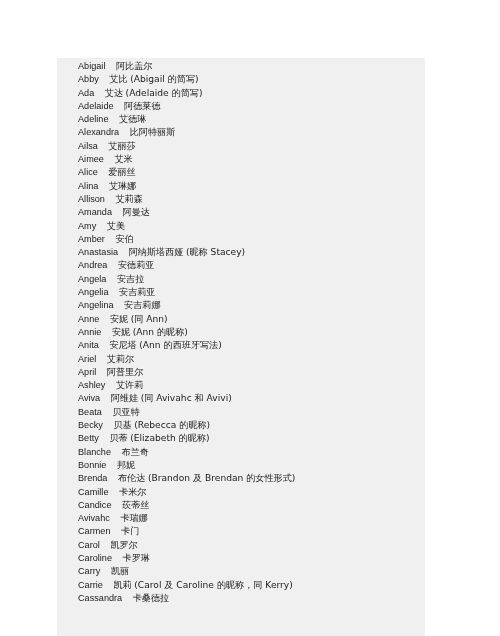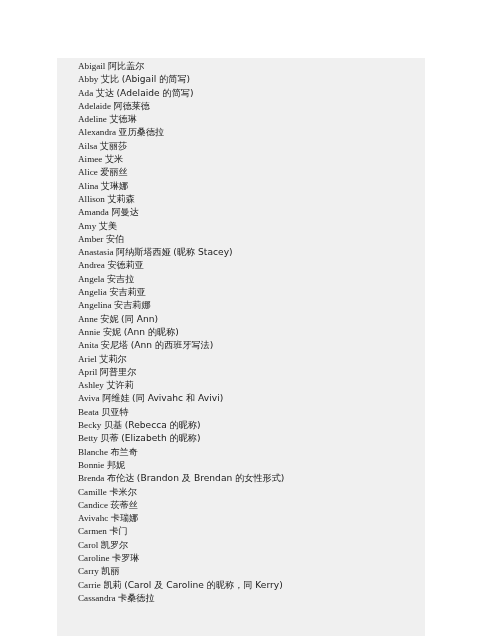--- a/index.html
+++ b/index.html
@@ -29,40 +29,41 @@
     width: 340px;
   }
   .name-line {
     font-size: 9.1px;
     line-height: 13.3px;
     color: #1a1a1a;
     white-space: nowrap;
     letter-spacing: 0.02px;
   }
   .name-en {
-    font-family: Liberation Serif, serif;
+    font-family: Liberation Sans, sans-serif;
   }
   .name-cn {
     font-family: Liberation Sans, sans-serif;
+    margin-left: 8px;
   }
   .name-note {
     font-family: "DejaVu Sans", "Liberation Sans", sans-serif;
   }
 </style>
 </head>
 <body>
 
 <div id="page-sheet">
   <div id="name-list">
       <div class="name-line"><span class="name-en">Abigail</span> <span class="name-cn">阿比盖尔</span></div>
       <div class="name-line"><span class="name-en">Abby</span> <span class="name-cn">艾比</span>  <span class="name-note">(Abigail 的简写)</span></div>
       <div class="name-line"><span class="name-en">Ada</span> <span class="name-cn">艾达</span>  <span class="name-note">(Adelaide 的简写)</span></div>
       <div class="name-line"><span class="name-en">Adelaide</span> <span class="name-cn">阿德莱德</span></div>
       <div class="name-line"><span class="name-en">Adeline</span> <span class="name-cn">艾德琳</span></div>
-      <div class="name-line"><span class="name-en">Alexandra</span> <span class="name-cn">亚历桑德拉</span></div>
+      <div class="name-line"><span class="name-en">Alexandra</span> <span class="name-cn">比阿特丽斯</span></div>
       <div class="name-line"><span class="name-en">Ailsa</span> <span class="name-cn">艾丽莎</span></div>
       <div class="name-line"><span class="name-en">Aimee</span> <span class="name-cn">艾米</span></div>
       <div class="name-line"><span class="name-en">Alice</span> <span class="name-cn">爱丽丝</span></div>
       <div class="name-line"><span class="name-en">Alina</span> <span class="name-cn">艾琳娜</span></div>
       <div class="name-line"><span class="name-en">Allison</span> <span class="name-cn">艾莉森</span></div>
       <div class="name-line"><span class="name-en">Amanda</span> <span class="name-cn">阿曼达</span></div>
       <div class="name-line"><span class="name-en">Amy</span> <span class="name-cn">艾美</span></div>
       <div class="name-line"><span class="name-en">Amber</span> <span class="name-cn">安伯</span></div>
       <div class="name-line"><span class="name-en">Anastasia</span> <span class="name-cn">阿纳斯塔西娅</span>  <span class="name-note">(昵称 Stacey)</span></div>
       <div class="name-line"><span class="name-en">Andrea</span> <span class="name-cn">安德莉亚</span></div>

